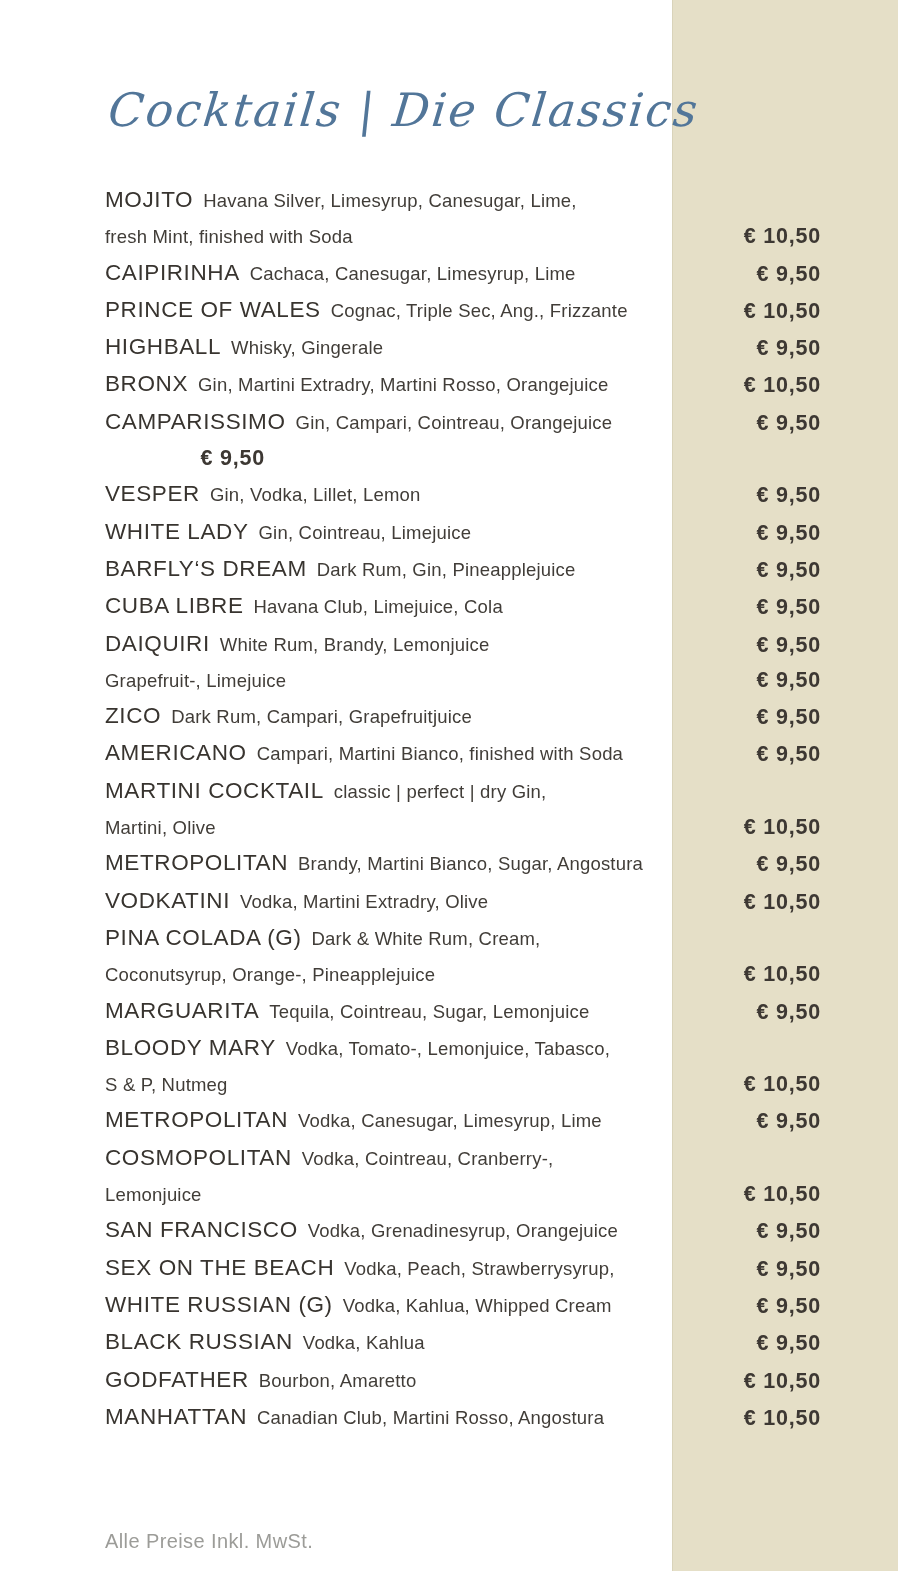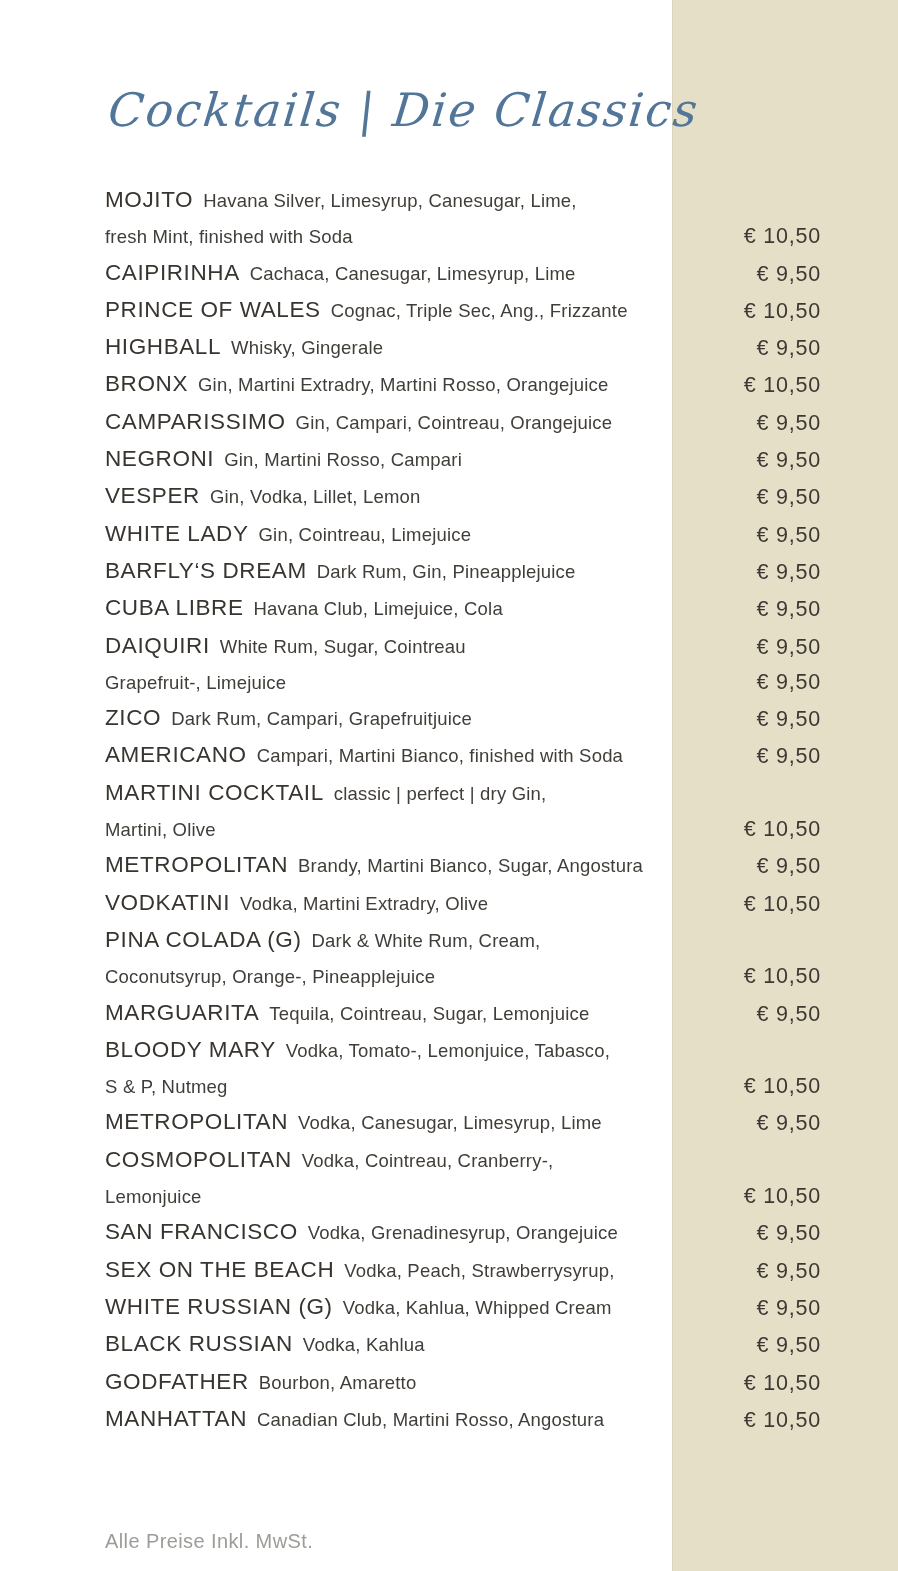--- a/index.html
+++ b/index.html
@@ -73,20 +73,21 @@
   }
   .item-price {
     flex: 0 0 auto;
     width: 160px;
     text-align: right;
     font-size: 21.5px;
     letter-spacing: 0.8px;
     color: #3d3833;
     line-height: 35.3px;
     white-space: nowrap;
+    font-weight: bold;
   }
   .footer-note {
     position: absolute;
     left: 105px;
     top: 1490px;
     font-size: 20px;
     letter-spacing: 0.4px;
     color: #9c9c98;
     z-index: 1;
     margin-top: 40px;
@@ -156,26 +157,20 @@
     <div class="item-text">
       <div class="line1">
         <span class="item-name">CAMPARISSIMO</span><span class="item-desc">Gin, Campari, Cointreau, Orangejuice</span>
       </div>
 
     </div>
     <div class="item-price">€ 9,50</div>
   </div>
 
   <div class="item-row">
-    <div class="item-text">
-      <div class="line1">
-        <span class="item-name">NEGRONI</span><span class="item-desc">Gin, Martini Rosso, Campari</span>
-      </div>
-
-    </div>
     <div class="item-price">€ 9,50</div>
   </div>
 
   <div class="item-row">
     <div class="item-text">
       <div class="line1">
         <span class="item-name">VESPER</span><span class="item-desc">Gin, Vodka, Lillet, Lemon</span>
       </div>
 
     </div>
@@ -208,21 +203,21 @@
         <span class="item-name">CUBA LIBRE</span><span class="item-desc">Havana Club, Limejuice, Cola</span>
       </div>
 
     </div>
     <div class="item-price">€ 9,50</div>
   </div>
 
   <div class="item-row">
     <div class="item-text">
       <div class="line1">
-        <span class="item-name">DAIQUIRI</span><span class="item-desc">White Rum, Sugar, Cointreau</span>
+        <span class="item-name">DAIQUIRI</span><span class="item-desc">White Rum, Brandy, Lemonjuice</span>
       </div>
 
     </div>
     <div class="item-price">€ 9,50</div>
   </div>
 
   <div class="item-row">
     <div class="item-text">
       <div class="line2 item-desc">Grapefruit-, Limejuice</div>
     </div>

